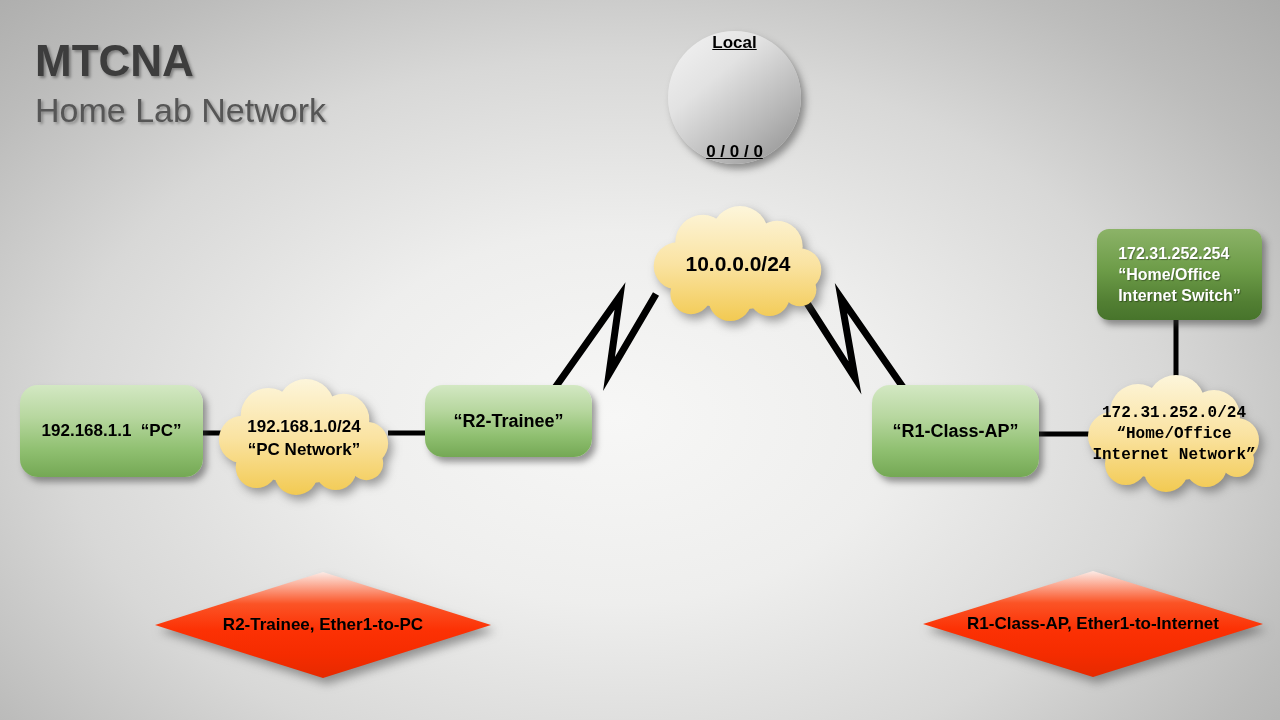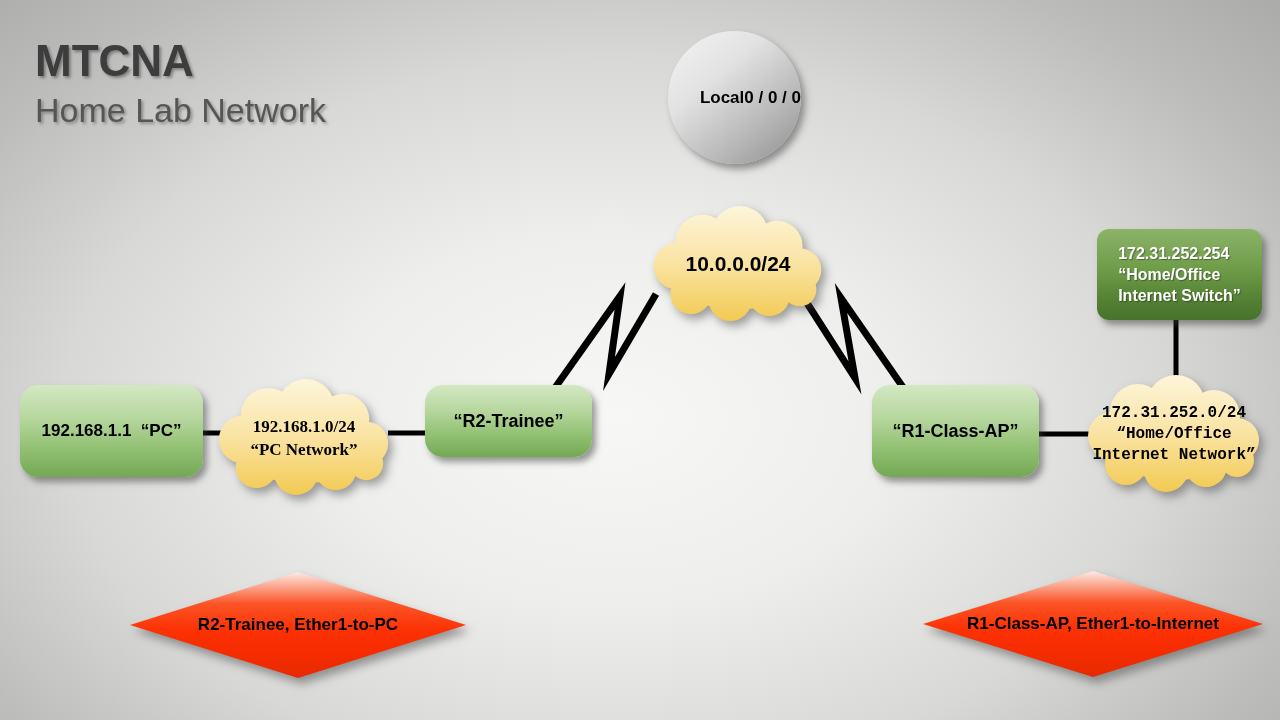--- a/index.html
+++ b/index.html
@@ -32,24 +32,24 @@
     box-shadow:4px 5px 6px rgba(60,60,60,0.5);
     font-weight:700;color:#000;
   }
   .node-box.dark{
     border-radius:12px;
     background:linear-gradient(180deg,#8cb368 0%,#6d9c48 45%,#527f33 80%,#47742b 100%);
     color:#fff;text-shadow:1px 1px 1px rgba(0,0,0,0.35);
   }
   .circle-node{
     position:absolute;z-index:2;border-radius:50%;
-    display:flex;flex-direction:row;align-items:center;justify-content:flex-end;
+    display:flex;flex-direction:column;align-items:center;justify-content:space-between;
     background:linear-gradient(140deg,#f4f4f4 0%,#e2e2e2 35%,#b7b7b7 70%,#8e8e8e 100%);
     box-shadow:4px 5px 7px rgba(60,60,60,0.5);
-    font-weight:700;color:#000;font-size:17px;line-height:24px;text-align:center;
+    font-weight:700;color:#000;font-size:17px;line-height:24px;text-align:center;text-decoration:underline;
   }
   .cloud{position:absolute;z-index:2;}
   .cloud svg{
     position:absolute;left:0;top:0;width:100%;height:100%;
     filter:drop-shadow(4px 5px 5px rgba(70,70,70,0.5));
   }
   .cloud .cloud-text{
     position:absolute;left:0;top:0;width:100%;height:100%;
     display:flex;flex-direction:column;align-items:center;justify-content:center;
     font-weight:700;color:#000;text-align:center;
@@ -67,24 +67,24 @@
   }
   
   #box-pc{left:20px;top:385px;width:183px;height:92px;font-size:17px;}
   #box-r2{left:425px;top:385px;width:167px;height:72px;font-size:18px;}
   #box-r1{left:872px;top:385px;width:167px;height:92px;font-size:18px;}
   #box-switch{left:1097px;top:229px;width:165px;height:91px;font-size:16px;line-height:21px;}
   #circle-local{left:668px;top:31px;width:133px;height:133px;}
   #cloud-backbone{left:640px;top:205px;width:196px;height:118px;}
   #cloud-backbone .cloud-text{font-size:21px;}
   #cloud-pc-network{left:205px;top:378px;width:198px;height:119px;}
-  #cloud-pc-network .cloud-text{font-size:17px;line-height:23px;font-family:Liberation Serif, serif;}
+  #cloud-pc-network .cloud-text{font-size:17px;line-height:23px;}
   #cloud-internet-network{left:1074px;top:374px;width:200px;height:120px;font-family:Liberation Mono, monospace;}
   #cloud-internet-network .cloud-text{font-size:16px;line-height:21px;}
-  #diamond-left{left:130px;top:572px;width:336px;height:106px;}
+  #diamond-left{left:155px;top:572px;width:336px;height:106px;}
   #diamond-middle{left:567px;top:570px;width:337px;height:106px;}
   #diamond-right{left:923px;top:571px;width:340px;height:106px;}
 </style>
 </head>
 <body>
 
 <div class="slide">
 
   <svg width="0" height="0" style="position:absolute" aria-hidden="true">
     <defs>

